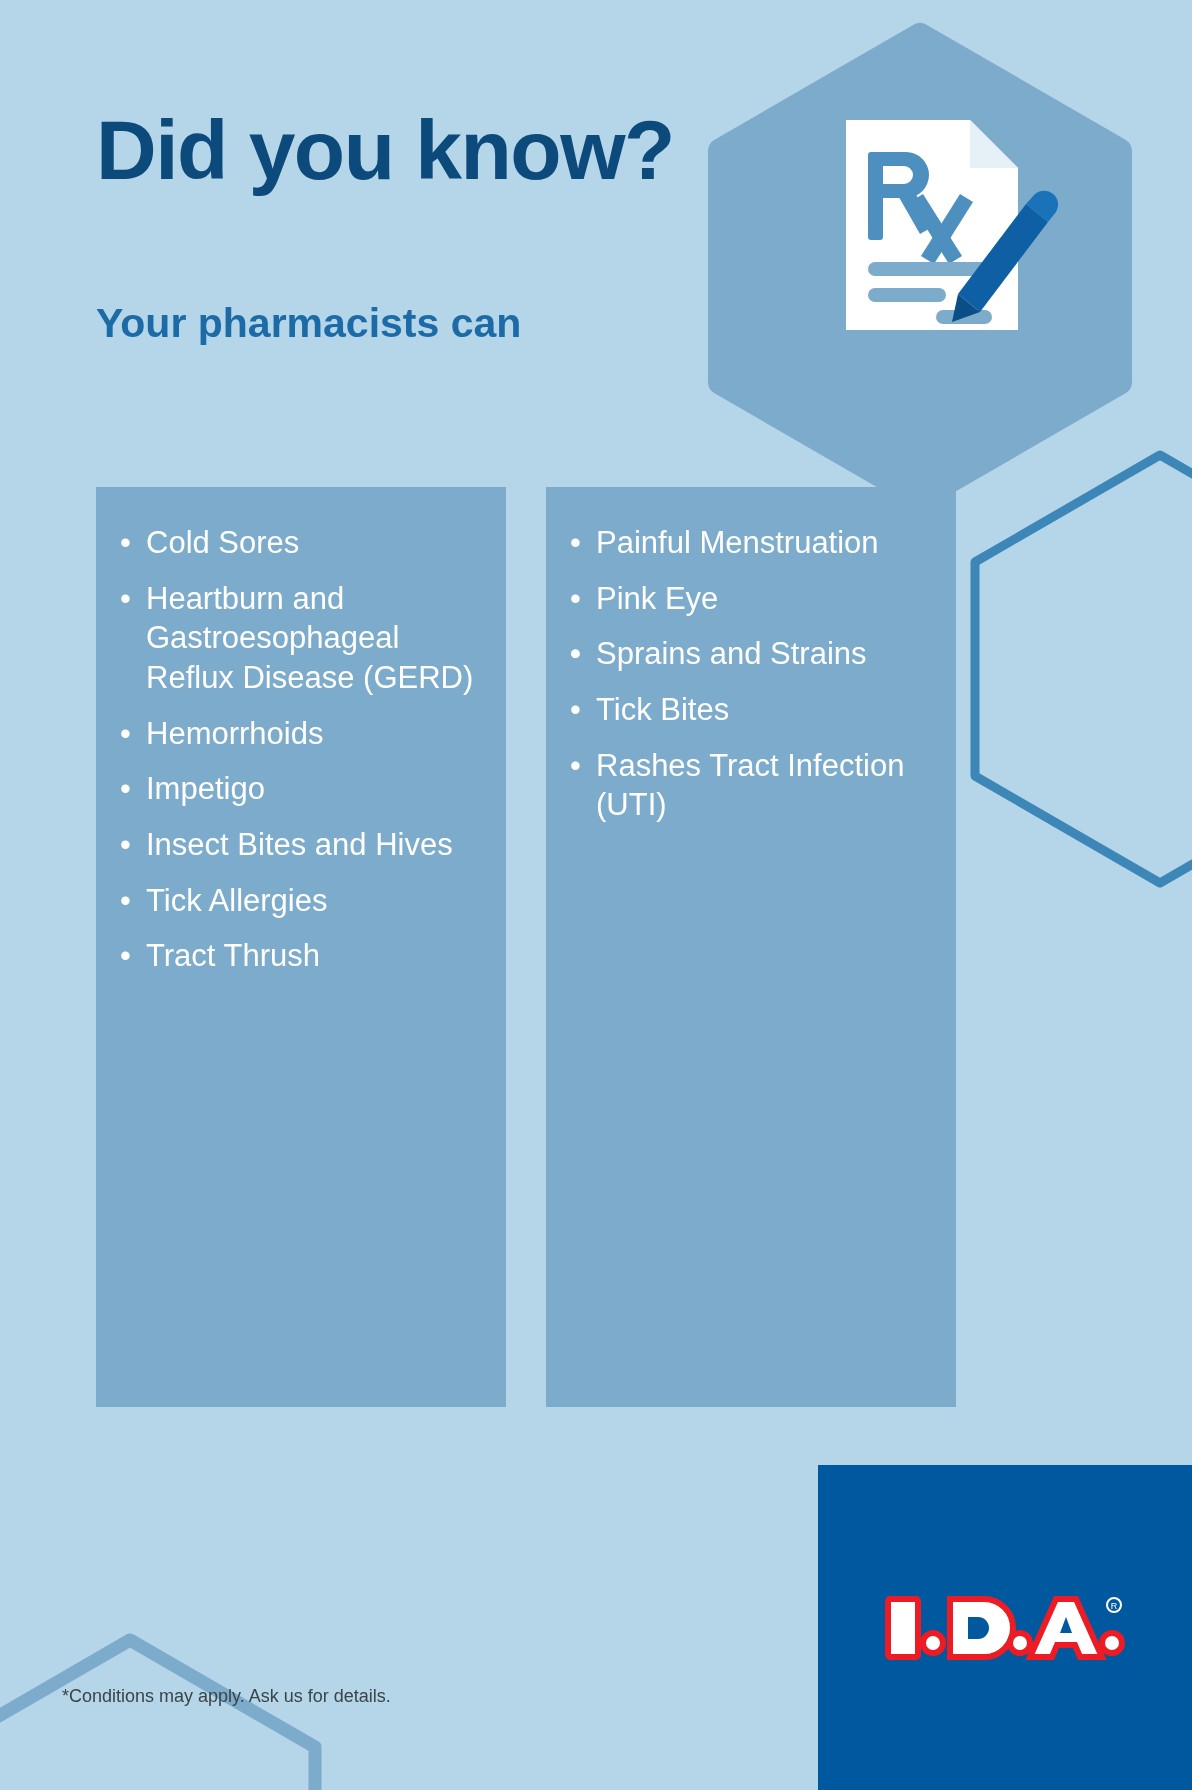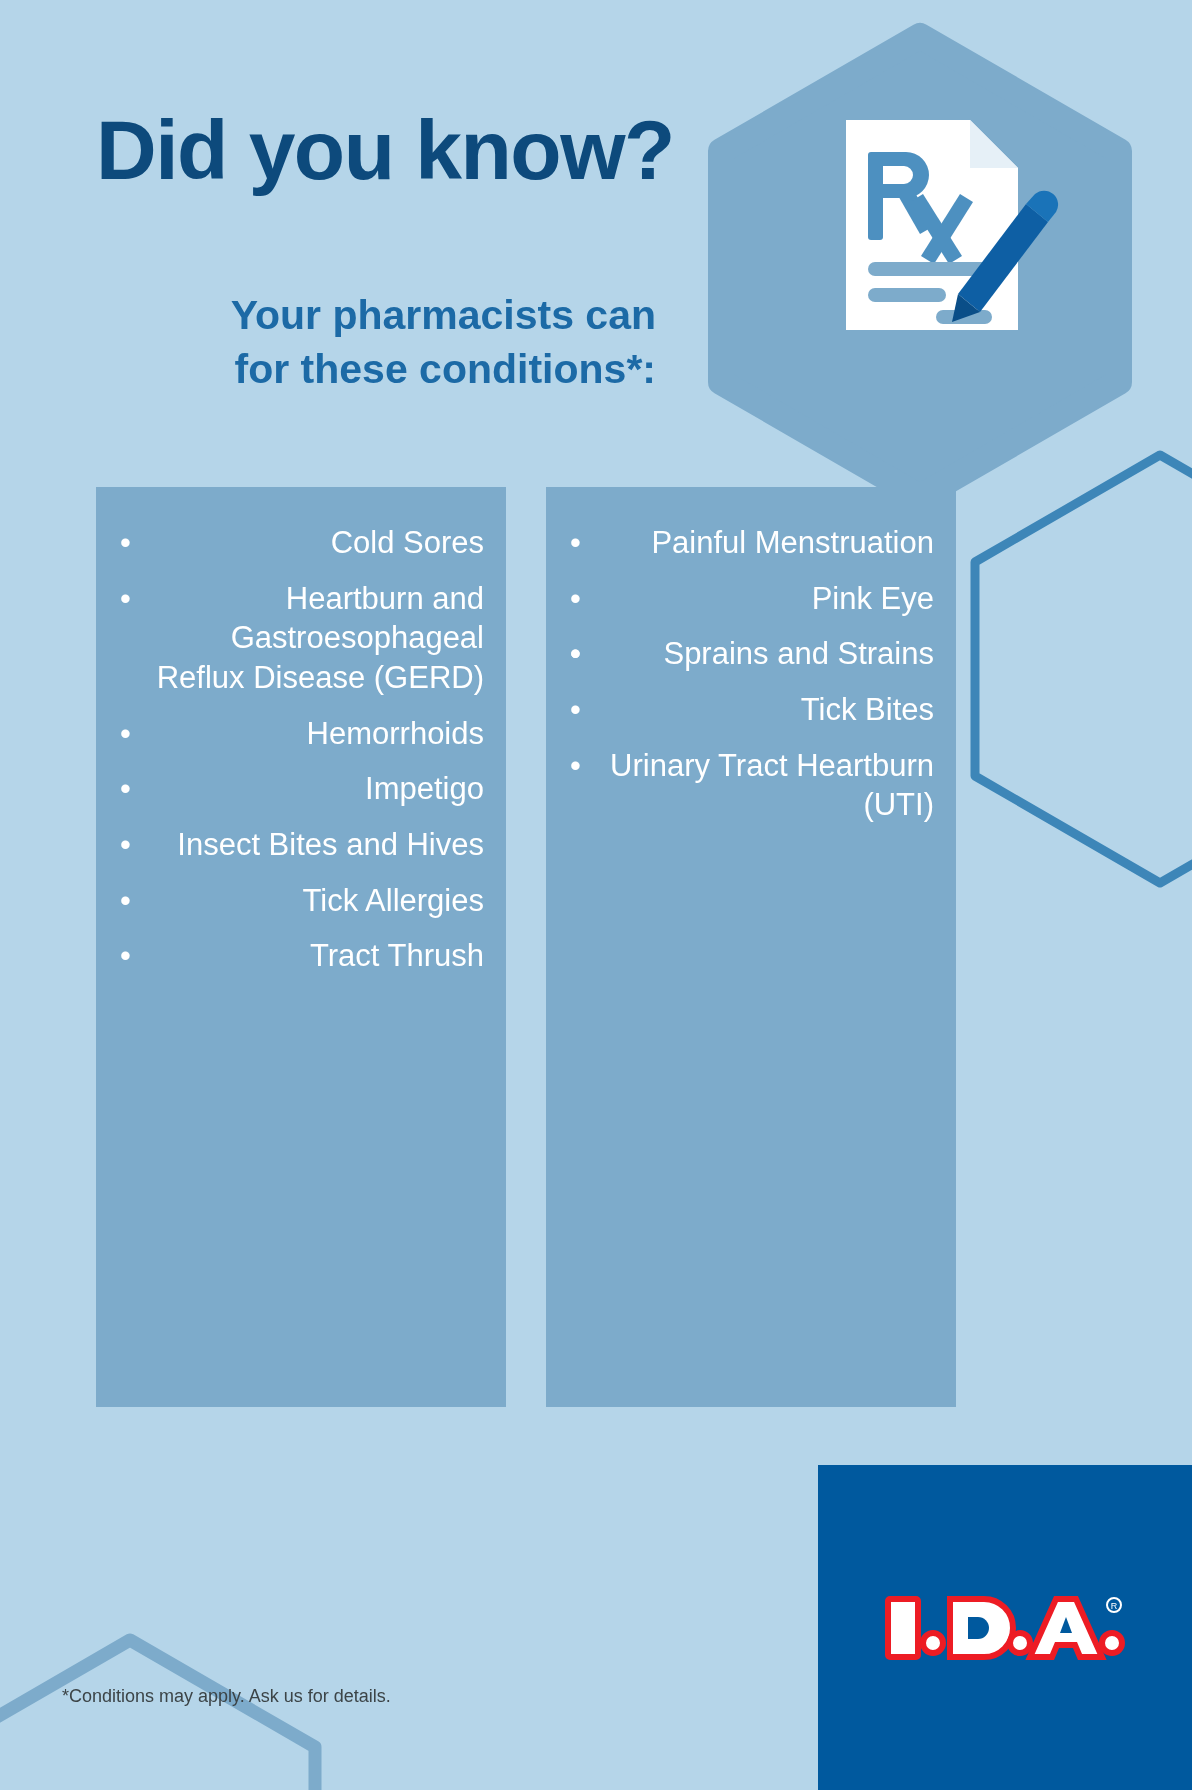--- a/index.html
+++ b/index.html
@@ -15,21 +15,20 @@
     position: relative;
   }
 
   #poster {
     position: absolute;
     inset: 0;
     width: 1192px;
     height: 1790px;
     background: #b5d5e9;
     overflow: hidden;
-    text-align: right;
   }
 
   
   .deco-layer {
     position: absolute;
     inset: 0;
     width: 1192px;
     height: 1790px;
     pointer-events: none;
   }
@@ -43,21 +42,21 @@
     font-weight: bold;
     line-height: 1.0;
     letter-spacing: -1.5px;
     color: #0d4a7c;
     white-space: nowrap;
   }
 
   .subtitle {
     position: absolute;
     left: 96px;
-    top: 288px;
+    top: 296px;
     font-size: 41px;
     font-weight: bold;
     line-height: 1.32;
     color: #1c6aa6;
     width: 560px;
   }
   .subtitle .sub-line { display: block; }
 
   
   .rx-icon-wrap {
@@ -145,21 +144,20 @@
 
     <path d="M 1160 455 L 1345 562 L 1345 776 L 1160 883 L 975 776 L 975 562 Z" fill="none" stroke="#3d86b8" stroke-width="9" stroke-linejoin="round"></path>
 
     <path d="M 130 1640 L 315 1747 L 315 1961 L 130 2068 L -55 1961 L -55 1747 Z" fill="none" stroke="#7dabcb" stroke-width="13" stroke-linejoin="round"></path>
   </svg>
 
   <div class="title">Did you know?</div>
 
   <div class="subtitle">
     <span class="sub-line">Your pharmacists can</span>
-    <span class="sub-line">for these conditions*:</span>
   </div>
 
   <div class="rx-icon-wrap">
     <svg viewBox="0 0 230 230" width="230" height="230" xmlns="http://www.w3.org/2000/svg" aria-hidden="true">
 
       <path d="M 16 10 L 140 10 L 188 58 L 188 220 L 16 220 Z" fill="#ffffff"></path>
       <path d="M 140 10 L 188 58 L 140 58 Z" fill="#e6f0f7"></path>
 
       <g fill="#4d90c0">
 
@@ -234,21 +232,21 @@
       <li>
         <span class="bullet">•</span>
         <span>Sprains and Strains</span>
       </li>
       <li>
         <span class="bullet">•</span>
         <span>Tick Bites</span>
       </li>
       <li>
         <span class="bullet">•</span>
-        <span>Urinary Tract Heartburn (UTI)</span>
+        <span>Rashes Tract Infection (UTI)</span>
       </li>
     </ul>
   </div>
 
   <div class="footnote">*Conditions may apply. Ask us for details.</div>
 
   <div class="ida-logo">
     <svg class="ida-mark" viewBox="0 0 250 90" xmlns="http://www.w3.org/2000/svg" aria-hidden="true">
       <g>
 

